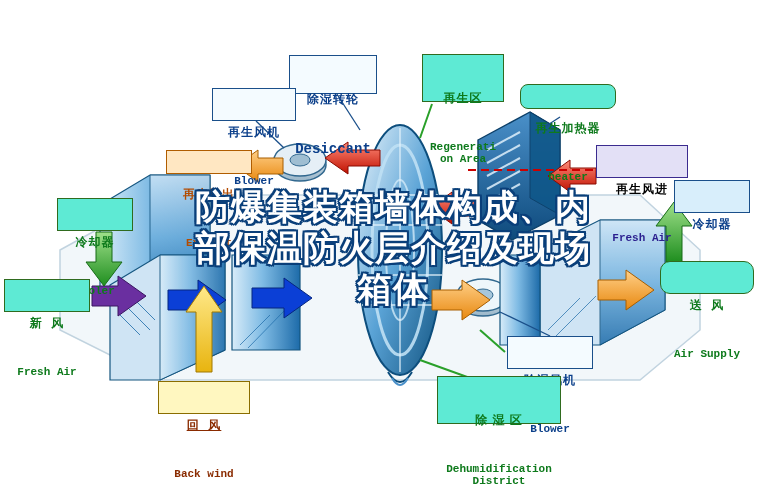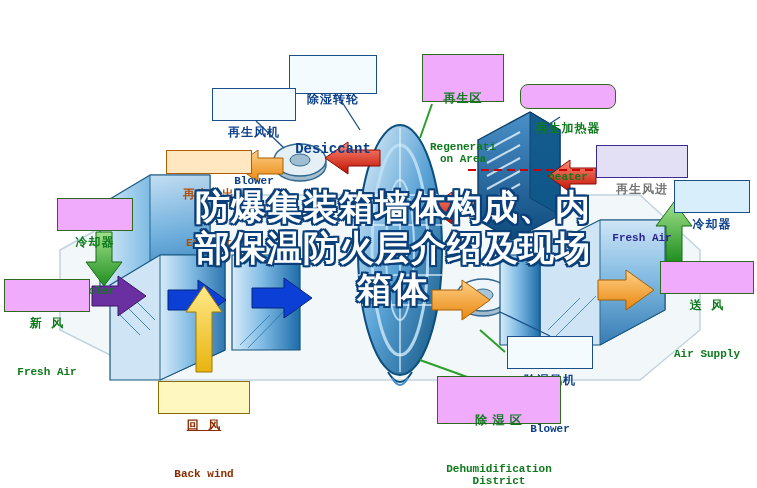--- a/index.html
+++ b/index.html
@@ -26,42 +26,42 @@
     font-family:"Liberation Sans", sans-serif;
     font-weight:bold;
     letter-spacing:1px;
   }
   .lbl .en{
     display:block;
     font-family:"Liberation Mono", monospace;
     font-weight:bold;
   }
   
-  .t-green{background:#f0abfc;border-color:#2f6b1f;}
+  .t-green{background:#5eead4;border-color:#2f6b1f;}
   .t-green .cn{color:#0e7a1c;}
   .t-green .en{color:#0e7a1c;}
 
   .t-orange{background:#ffe7c2;border-color:#b05d00;}
   .t-orange .cn{color:#b34b00;}
   .t-orange .en{color:#b34b00;}
 
   .t-blue{background:#d8eefb;border-color:#1a4f8a;}
   .t-blue .cn{color:#0b3f8a;}
   .t-blue .en{color:#0b3f8a;}
 
   .t-yellow{background:#fff7c0;border-color:#8a6d00;}
   .t-yellow .cn{color:#8a2b00;text-decoration:underline;}
   .t-yellow .en{color:#8a2b00;}
 
   .t-white{background:#f4fbff;border-color:#1a4f8a;}
   .t-white .cn{color:#0b3f8a;}
   .t-white .en{color:#0b3f8a;}
 
   .t-purple{background:#e3e0f6;border-color:#3b2b8f;}
-  .t-purple .cn{color:#737373;}
+  .t-purple .cn{color:#000000;}
   .t-purple .en{color:#2b1f8f;}
 
   
   #overlay-title{
     position:absolute;
     left:0; top:186px;
     width:757px;
     text-align:center;
     font-family:"Liberation Sans", sans-serif;
     font-weight:bold;
@@ -311,21 +311,21 @@
   <div class="lbl t-blue" style="left:674px;top:180px;width:76px;height:33px;">
     <span class="cn" style="font-size:12px">冷却器</span>
     <span class="en" style="font-size:11px">Cooler</span>
   </div>
 
   <div class="lbl t-green" style="left:4px;top:279px;width:86px;height:33px;">
     <span class="cn" style="font-size:12px">新  风</span>
     <span class="en" style="font-size:11px">Fresh Air</span>
   </div>
 
-  <div class="lbl t-green" style="left:660px;top:261px;width:94px;height:33px;">
+  <div class="lbl t-green" style="left:660px;top:261px;width:94px;height:33px;border-radius:10px;">
     <span class="cn" style="font-size:12px">送  风</span>
     <span class="en" style="font-size:11px">Air Supply</span>
   </div>
 
   <div class="lbl t-white" style="left:507px;top:336px;width:86px;height:33px;">
     <span class="cn" style="font-size:12px">除湿风机</span>
     <span class="en" style="font-size:11px">Blower</span>
   </div>
 
   <div class="lbl t-yellow" style="left:158px;top:381px;width:92px;height:33px;">

